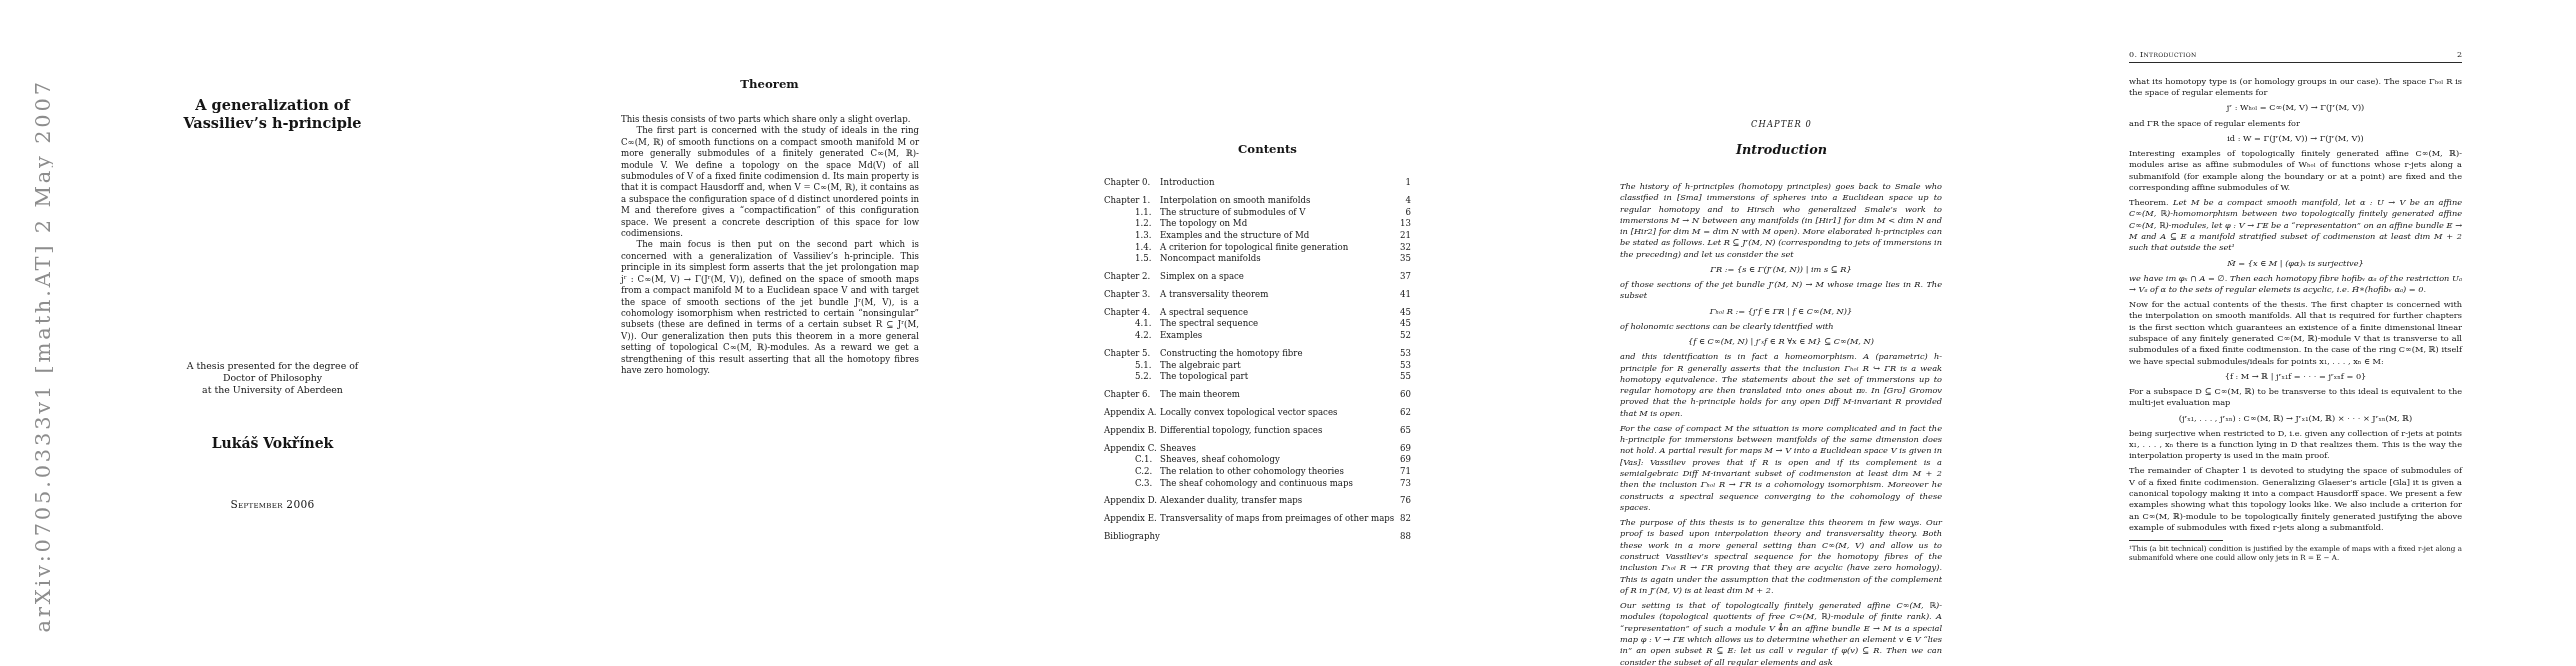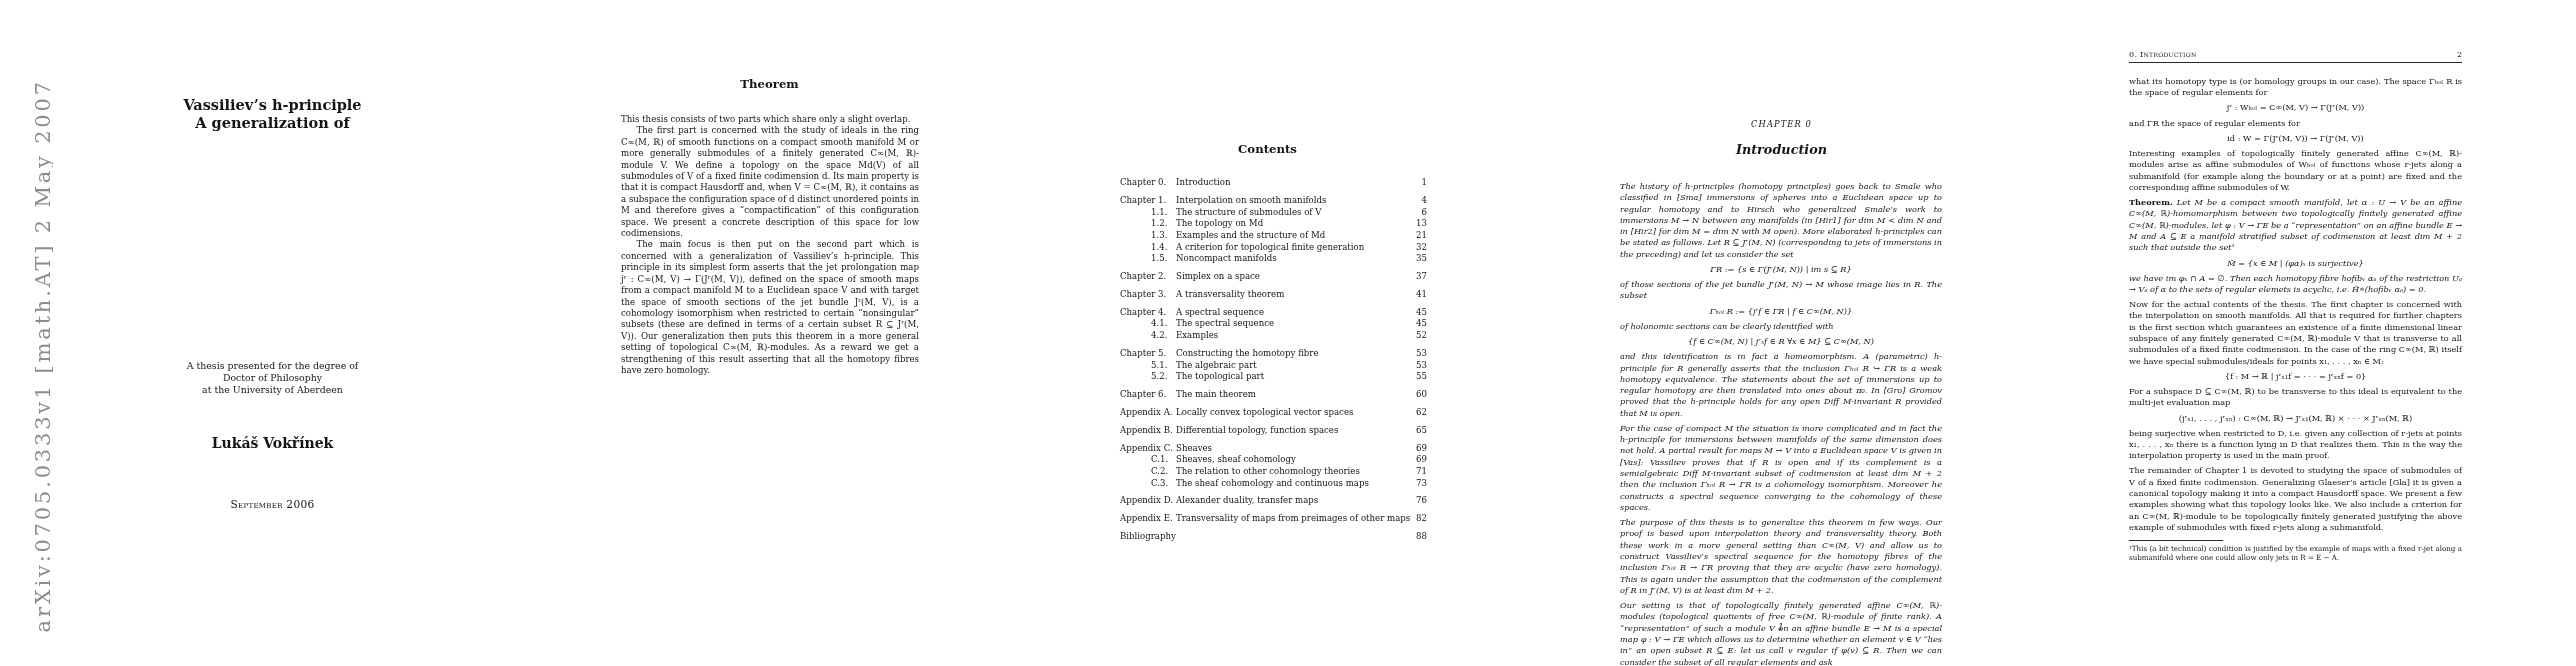--- a/index.html
+++ b/index.html
@@ -32,21 +32,21 @@
     font-weight:bold; font-size:11.7px; }
   .p2-body { position:absolute; top:114px; left:71px; width:298px;
     font-size:8.6px; line-height:11.4px; text-align:justify; }
   .p2-body p { margin:0; }
   .p2-body p.ind { text-indent:15.6px; }
 
   
   .p3-heading { position:absolute; top:142px; left:0; right:0; text-align:center;
     font-weight:bold; font-size:11.7px; }
   .toc { position:absolute; top:177px; left:56px; width:307px;
-    font-size:8.6px; line-height:11.7px;margin-left:16px; }
+    font-size:8.6px; line-height:11.7px; }
   .toc-row { display:flex; }
   .toc-gap { margin-top:6.1px; }
   .toc-num { display:inline-block; min-width:56px; white-space:nowrap; }
   .toc-section { padding-left:31px; }
   .toc-section .toc-num { min-width:25px; }
   .toc-title { flex:1; padding-right:4.4px; }
   .toc-page { text-align:right; }
 
   
   .p4-chapter { position:absolute; top:119px; left:0; right:0; text-align:center;
@@ -59,36 +59,36 @@
   .body-col p { margin:0 0 3.9px 0; }
   .body-col p.cont { margin-bottom:0; }
   .eq { text-align:center; margin:3.9px 0 3.9px 0; }
   .p4-footer { position:absolute; top:622px; left:58px; width:322px;
     text-align:center; font-size:8.3px; }
   .p5-header { position:absolute; top:50px; left:53px; width:333px;
     display:flex; justify-content:space-between; align-items:flex-end;
     font-size:8px; font-variant:small-caps; letter-spacing:0.3px;
     border-bottom:0.6px solid #2a2a2a; padding-bottom:2.8px; }
   .p5-header .folio { font-variant:normal; letter-spacing:0; }
-  .thm-label { font-weight:bold; }
+  .thm-label { font-weight:normal; }
   .thm-text { font-style:italic; }
   .fnrule { width:94px; border-top:0.6px solid #2a2a2a; margin:6.7px 0 2.8px 0; }
   .footnote { font-size:7.1px; line-height:9.2px; text-align:justify; }
 </style>
 </head>
 <body>
 
 <div class="canvas">
 
   <div class="arxiv-strip">arXiv:0705.0333v1  [math.AT]  2 May 2007</div>
 
   <div class="page pg1">
     <div class="p1-title">
+      <div>A generalization of</div>
       <div>Vassiliev’s h-principle</div>
-      <div>A generalization of</div>
     </div>
     <div class="p1-degree">
       <div>A thesis presented for the degree of</div>
       <div>Doctor of Philosophy</div>
       <div>at the University of Aberdeen</div>
     </div>
     <div class="p1-author">Lukáš Vokřínek</div>
     <div class="p1-date">September 2006</div>
   </div>
 

